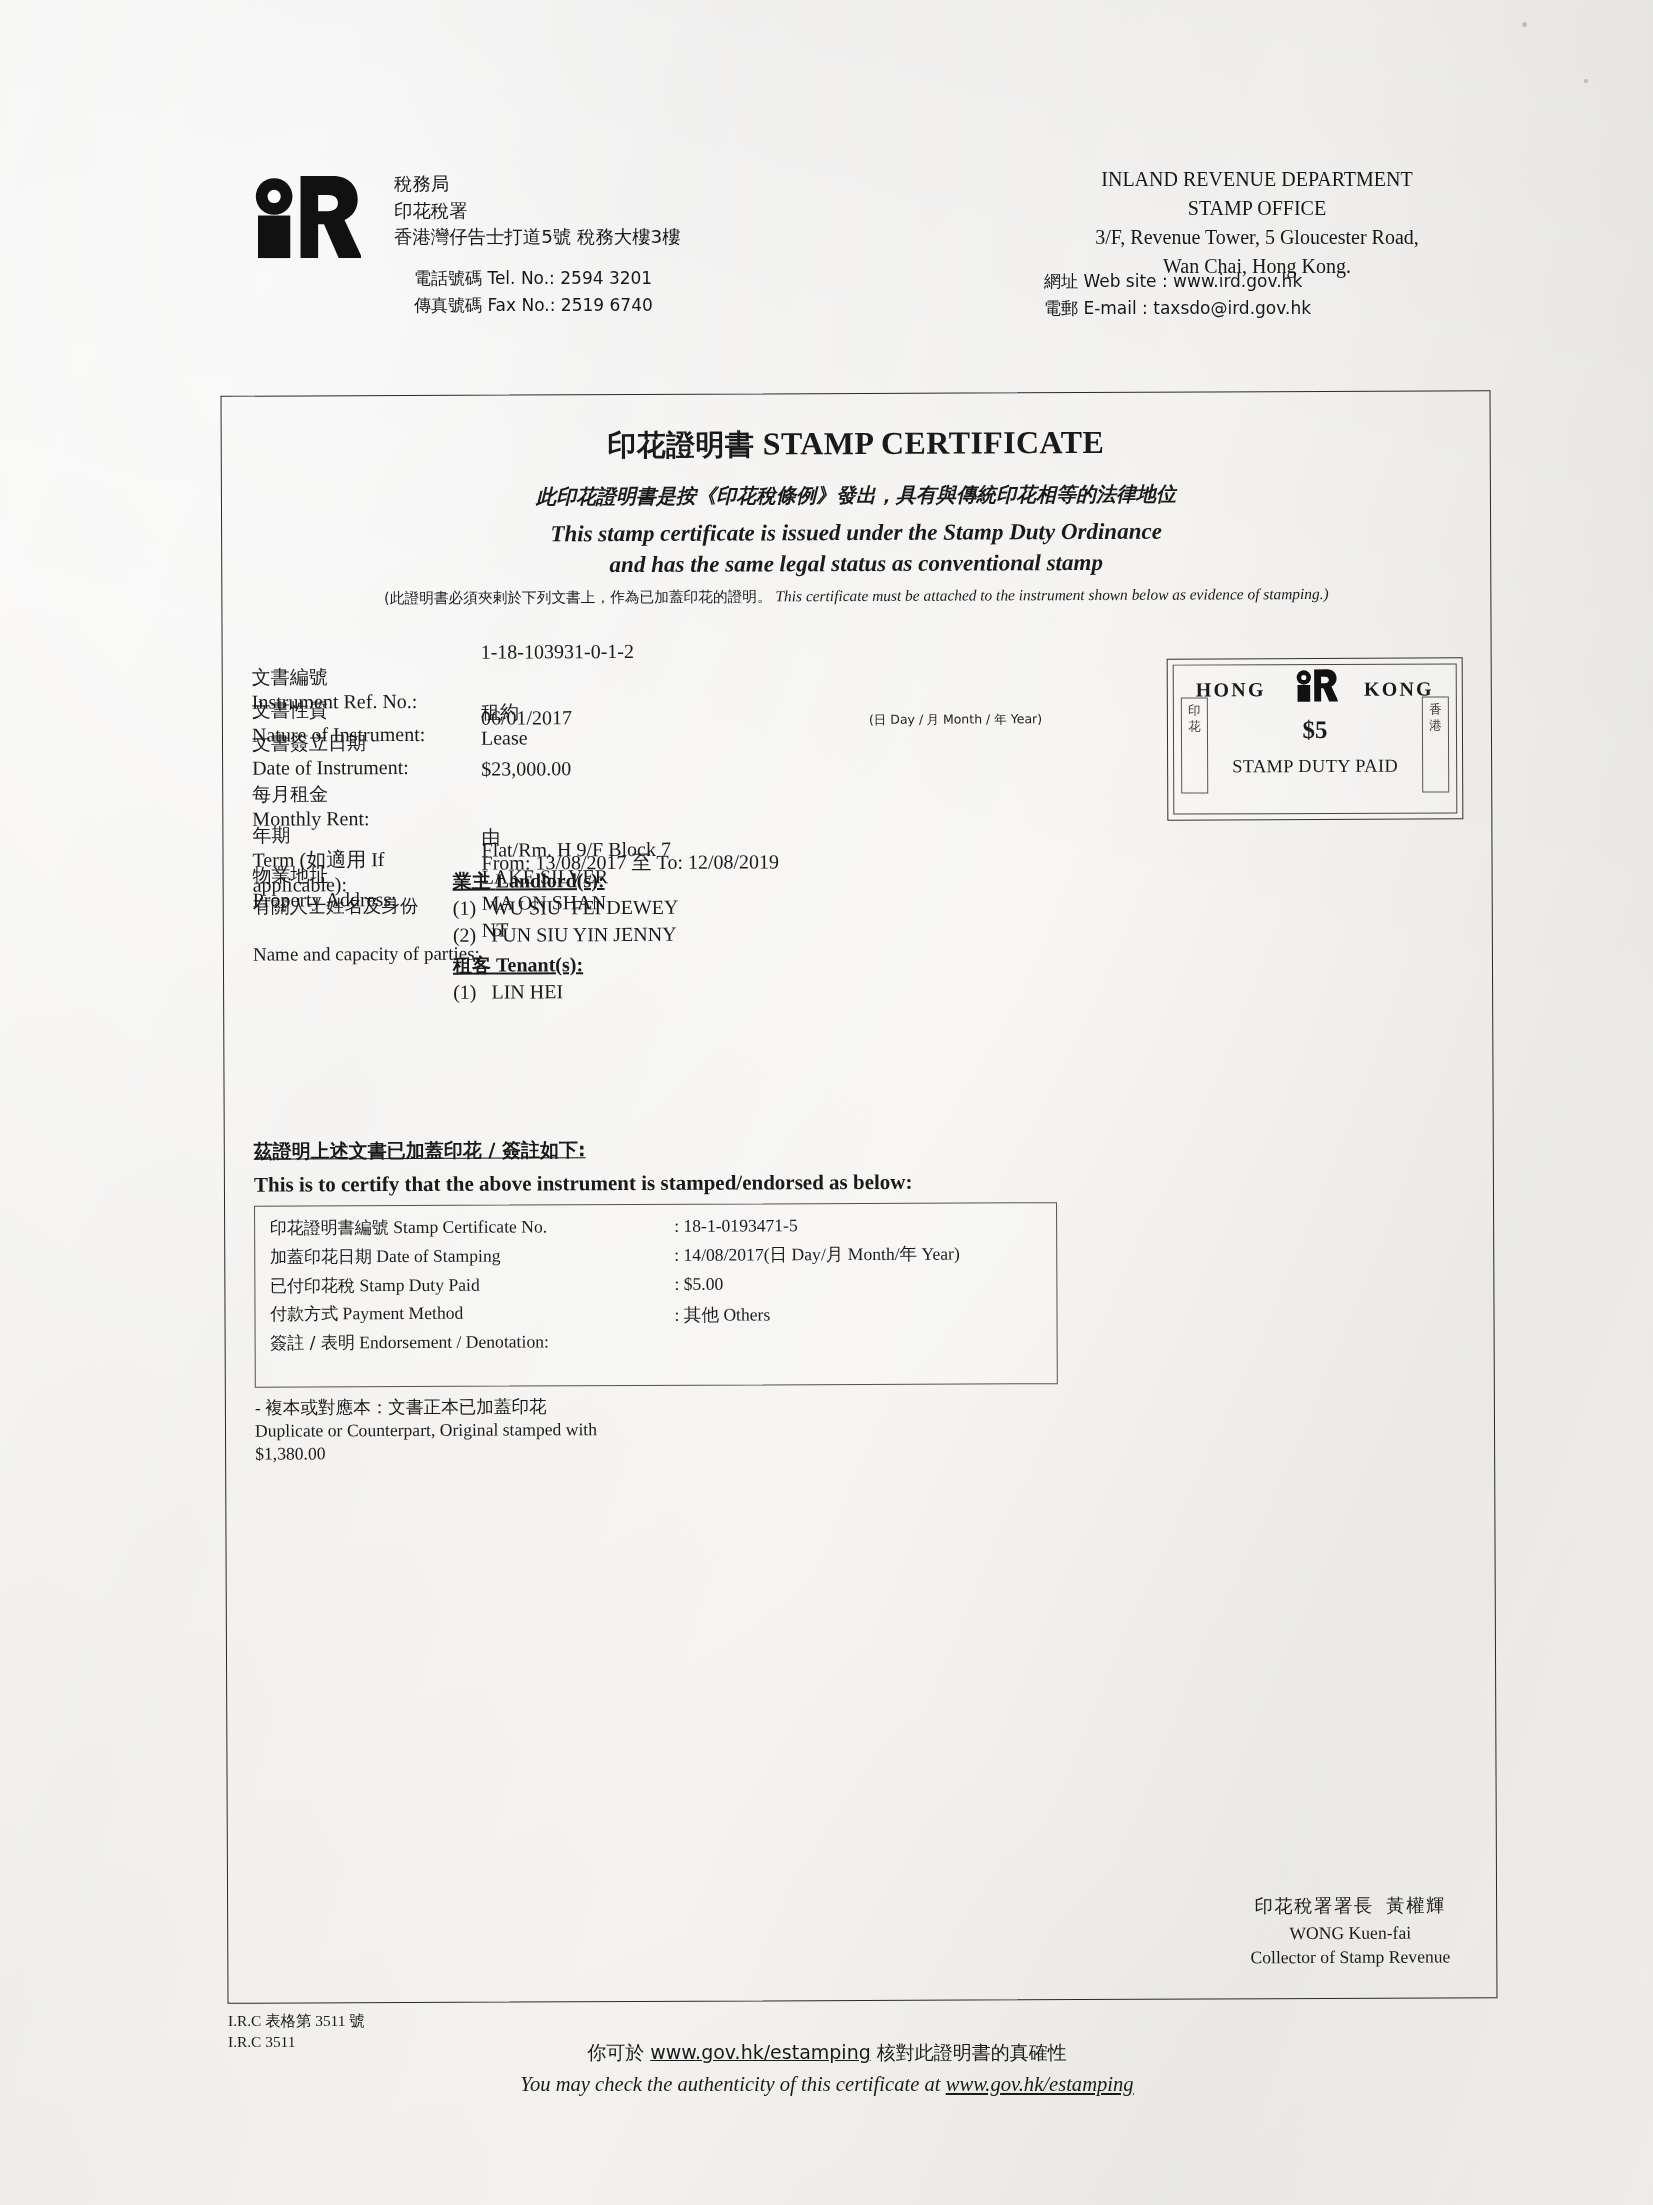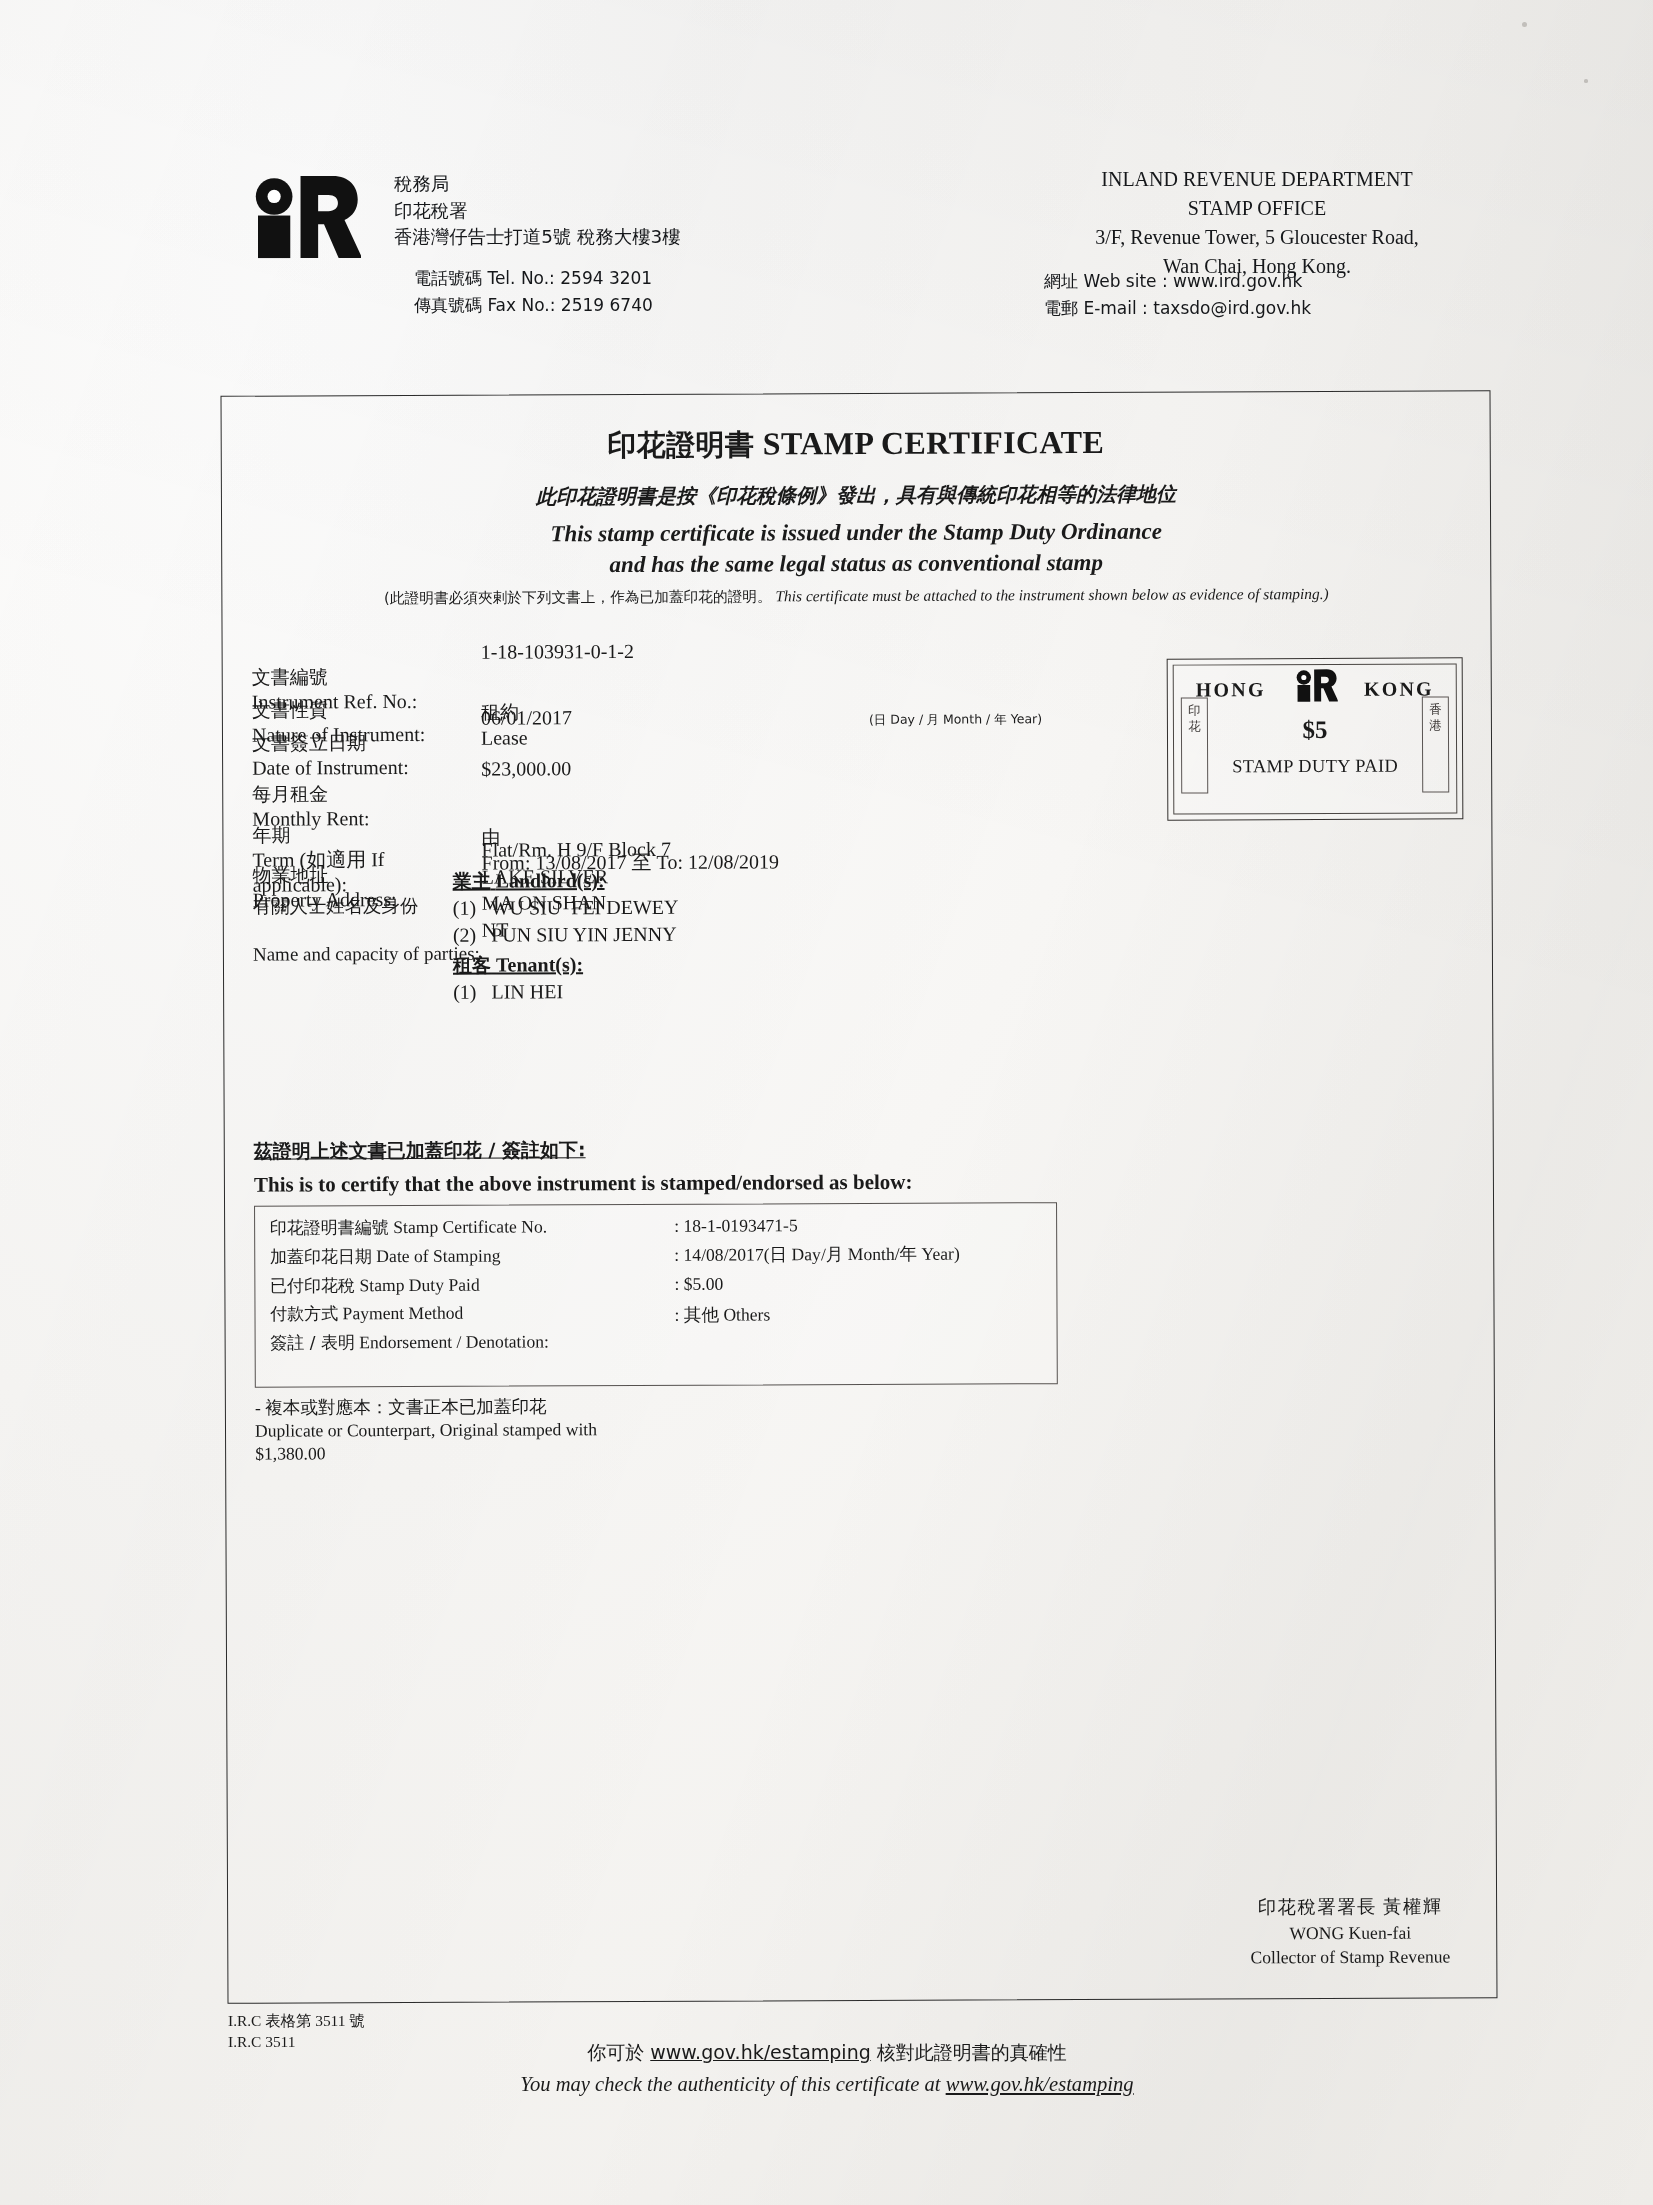--- a/index.html
+++ b/index.html
@@ -324,21 +324,21 @@
   
   #signature {
     position: absolute;
     right: 46px;
     bottom: 29px;
     text-align: center;
     font-size: 17.6px;
     line-height: 23.5px;
   }
   #sig-zh {
-    font-family: Liberation Serif, serif;
+    font-family: Liberation Mono, monospace;
     font-size: 18.4px;
     letter-spacing: 1.5px;
     margin-bottom: 2.9px;
   }
   
   #form-no {
     position: absolute;
     left: 228px;
     top: 2010px;
     font-size: 15.4px;

